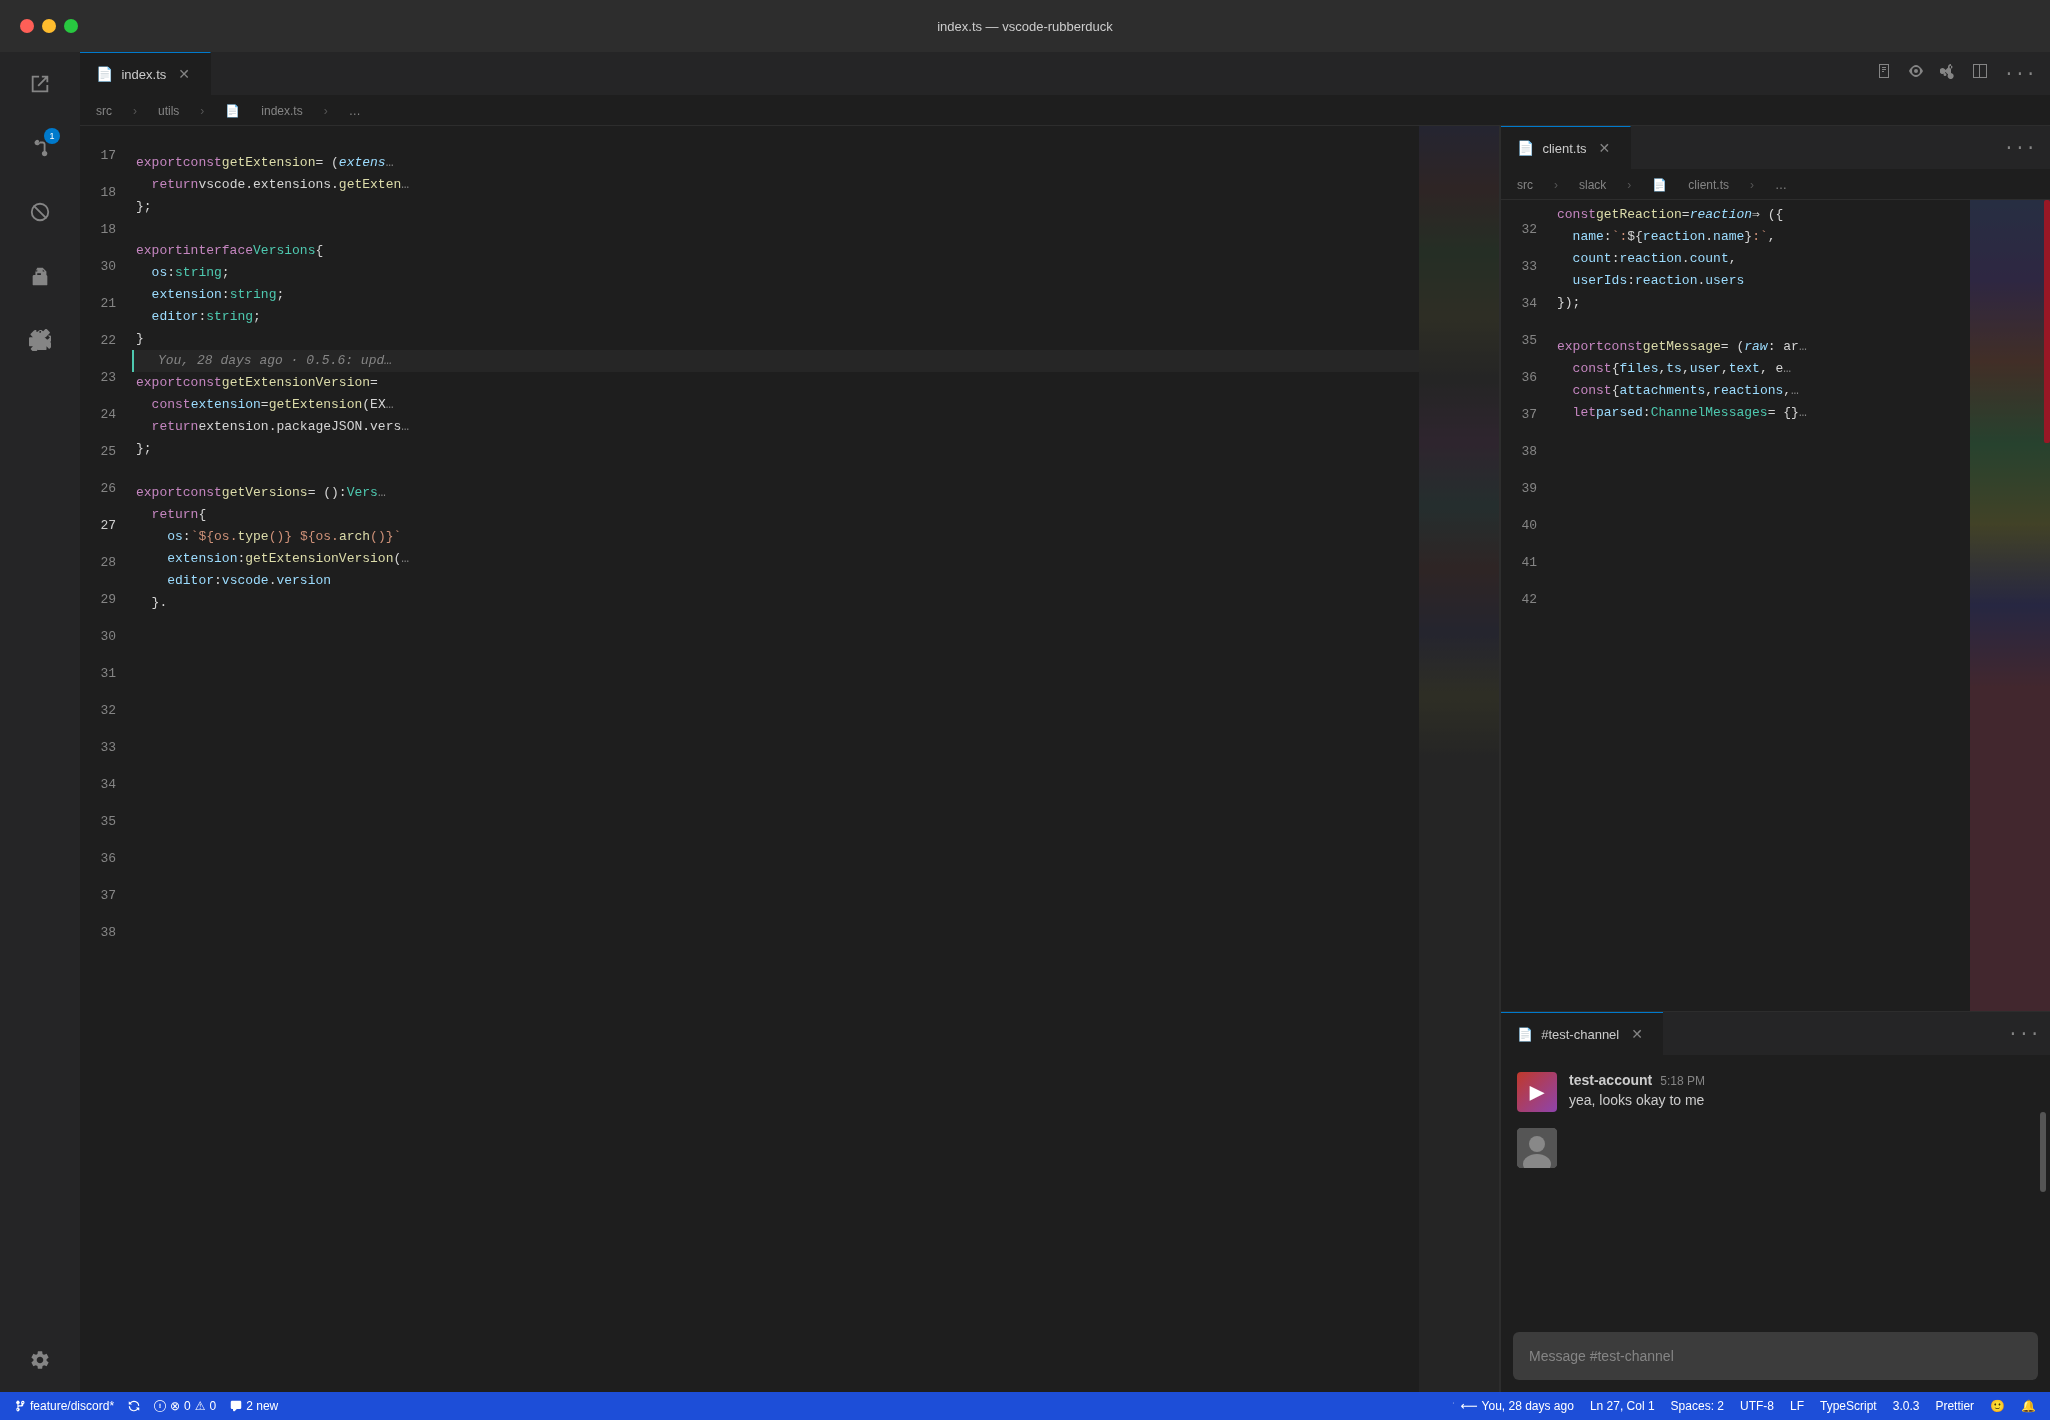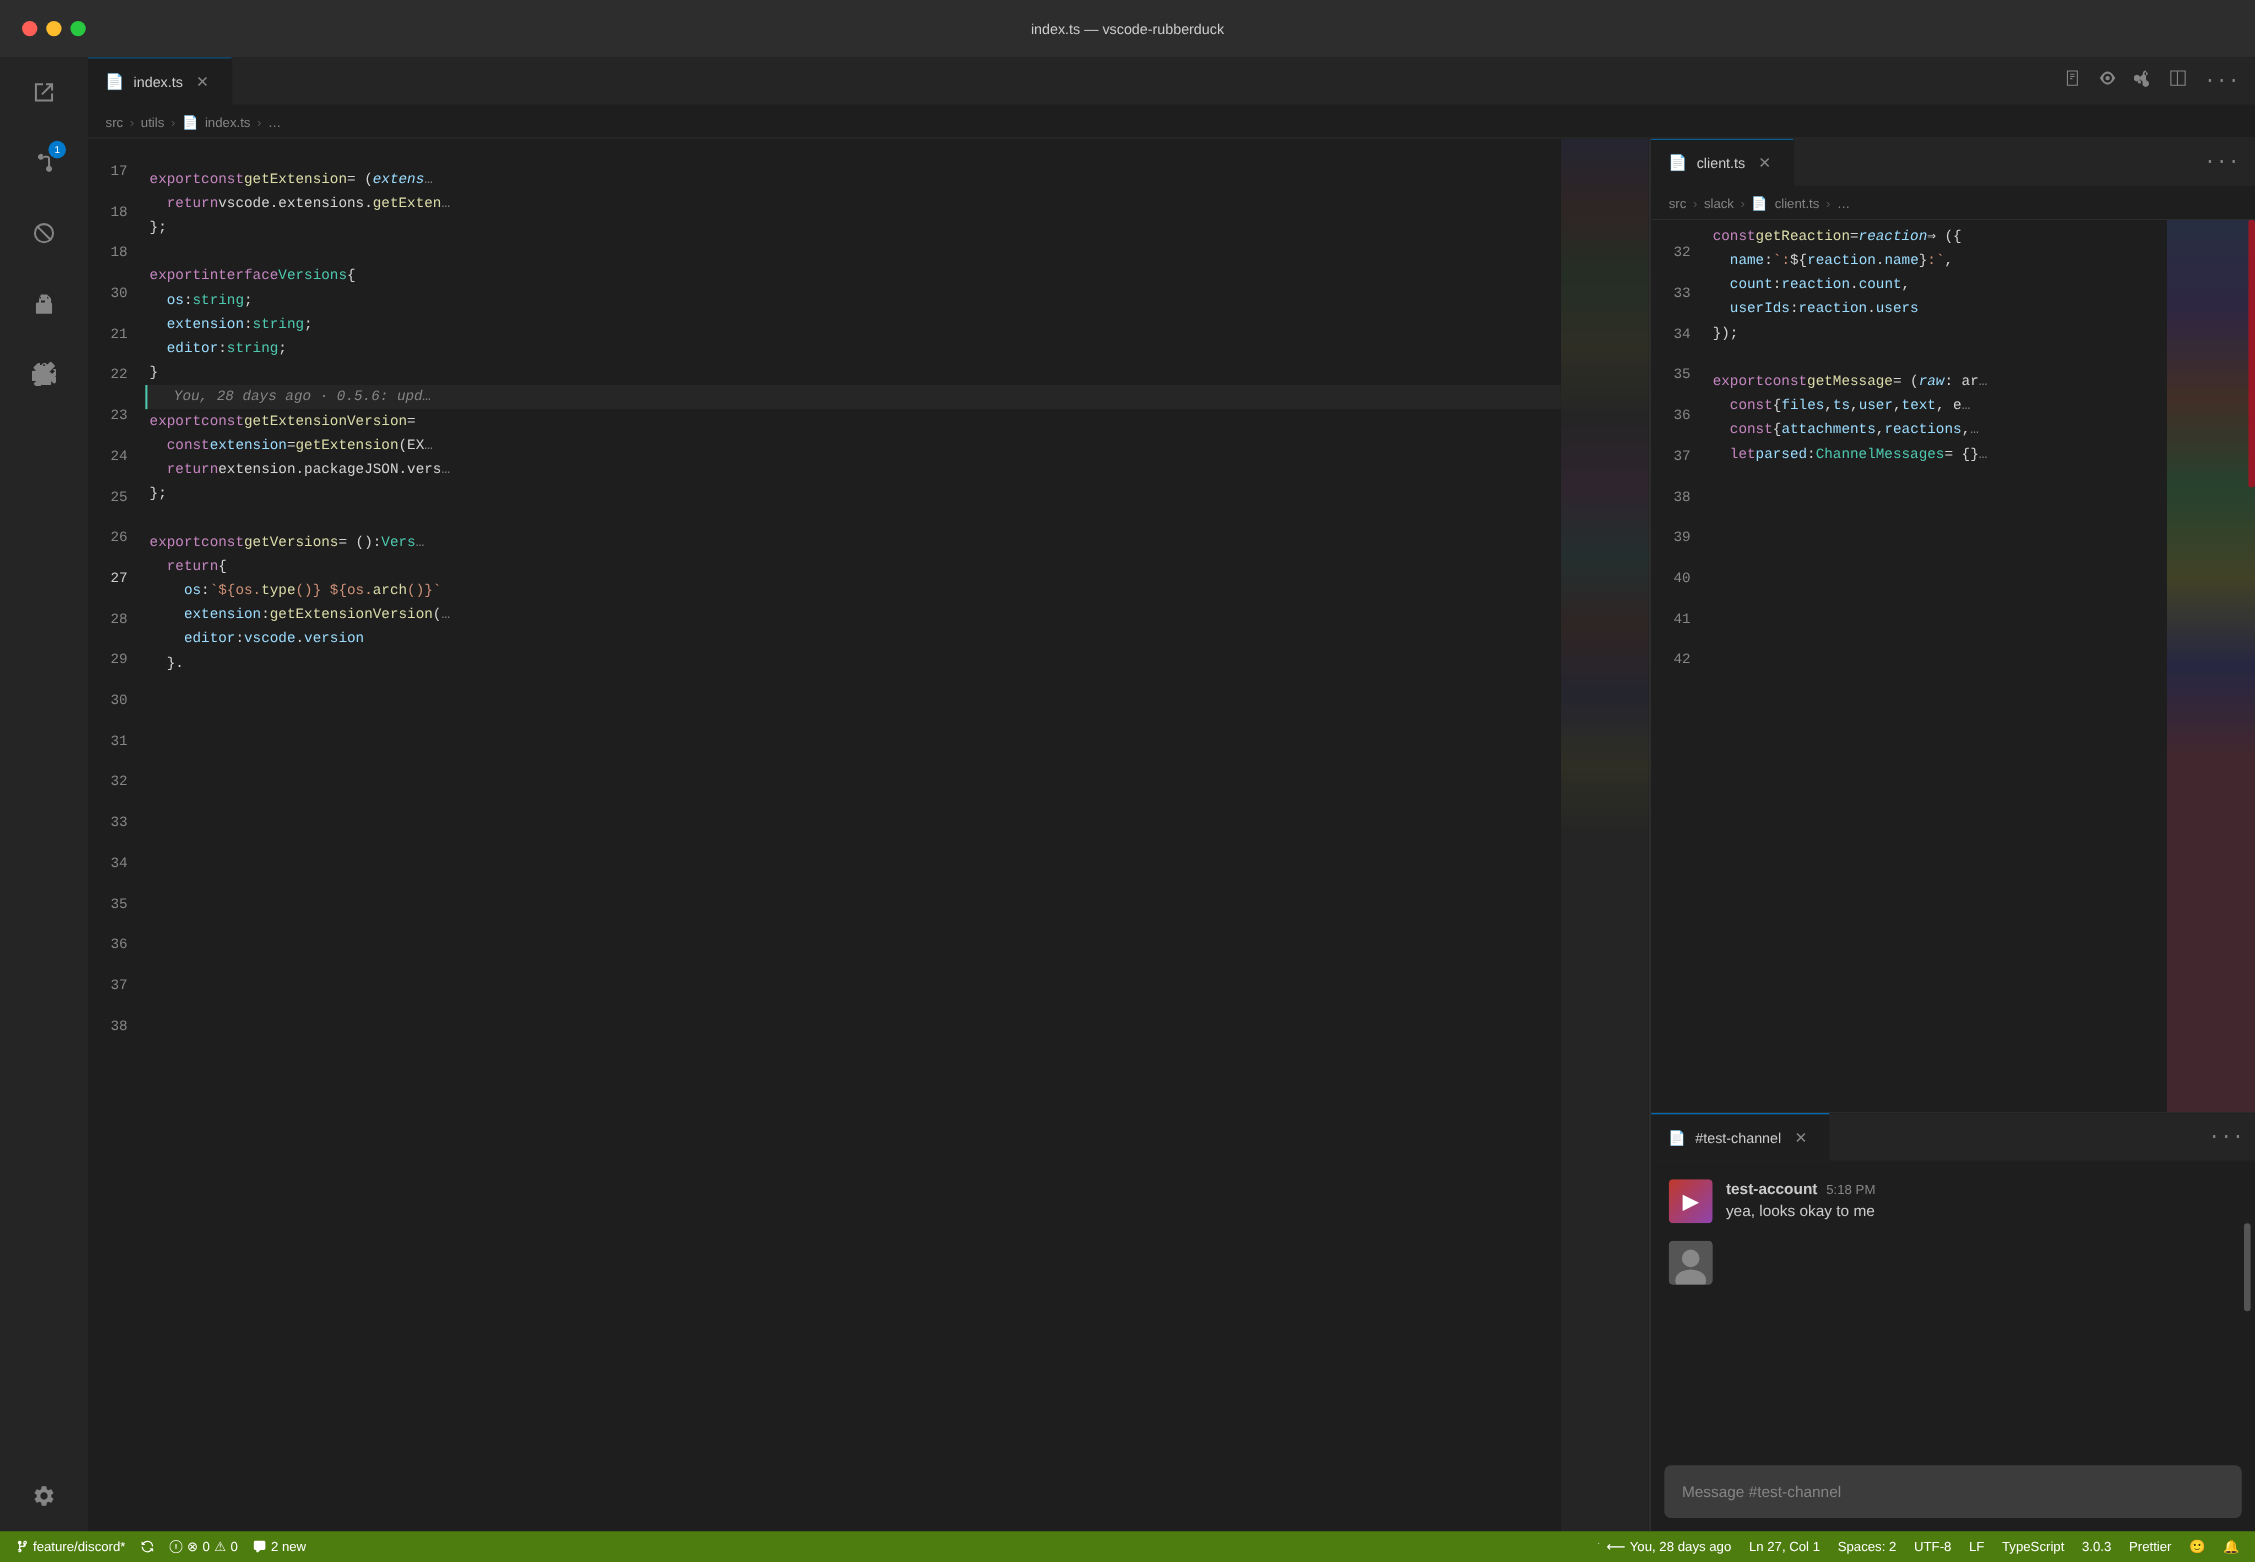--- a/index.html
+++ b/index.html
@@ -155,21 +155,21 @@
     
     .breadcrumb {
       height: 30px;
       background: #1e1e1e;
       display: flex;
       align-items: center;
       padding: 0 16px;
       color: #858585;
       font-size: 12px;
       font-family: -apple-system, sans-serif;
-      gap: 6px;
+      gap: 21px;
       border-bottom: 1px solid #2d2d2d;
       flex-shrink: 0;
     }
     .breadcrumb-sep { color: #555; }
 
     
     .editor-split {
       display: flex;
       flex: 1;
       overflow: hidden;
@@ -389,21 +389,21 @@
       padding: 0 16px;
       color: #858585;
       font-size: 14px;
       font-family: -apple-system, sans-serif;
       flex-shrink: 0;
     }
 
     
     .status-bar {
       height: 28px;
-      background: #4d7c0f;
+      background: #1d4ed8;
       display: flex;
       align-items: center;
       padding: 0 14px;
       gap: 14px;
       color: #ffffff;
       font-size: 12px;
       font-family: -apple-system, sans-serif;
       flex-shrink: 0;
       justify-content: flex-end;
     }

